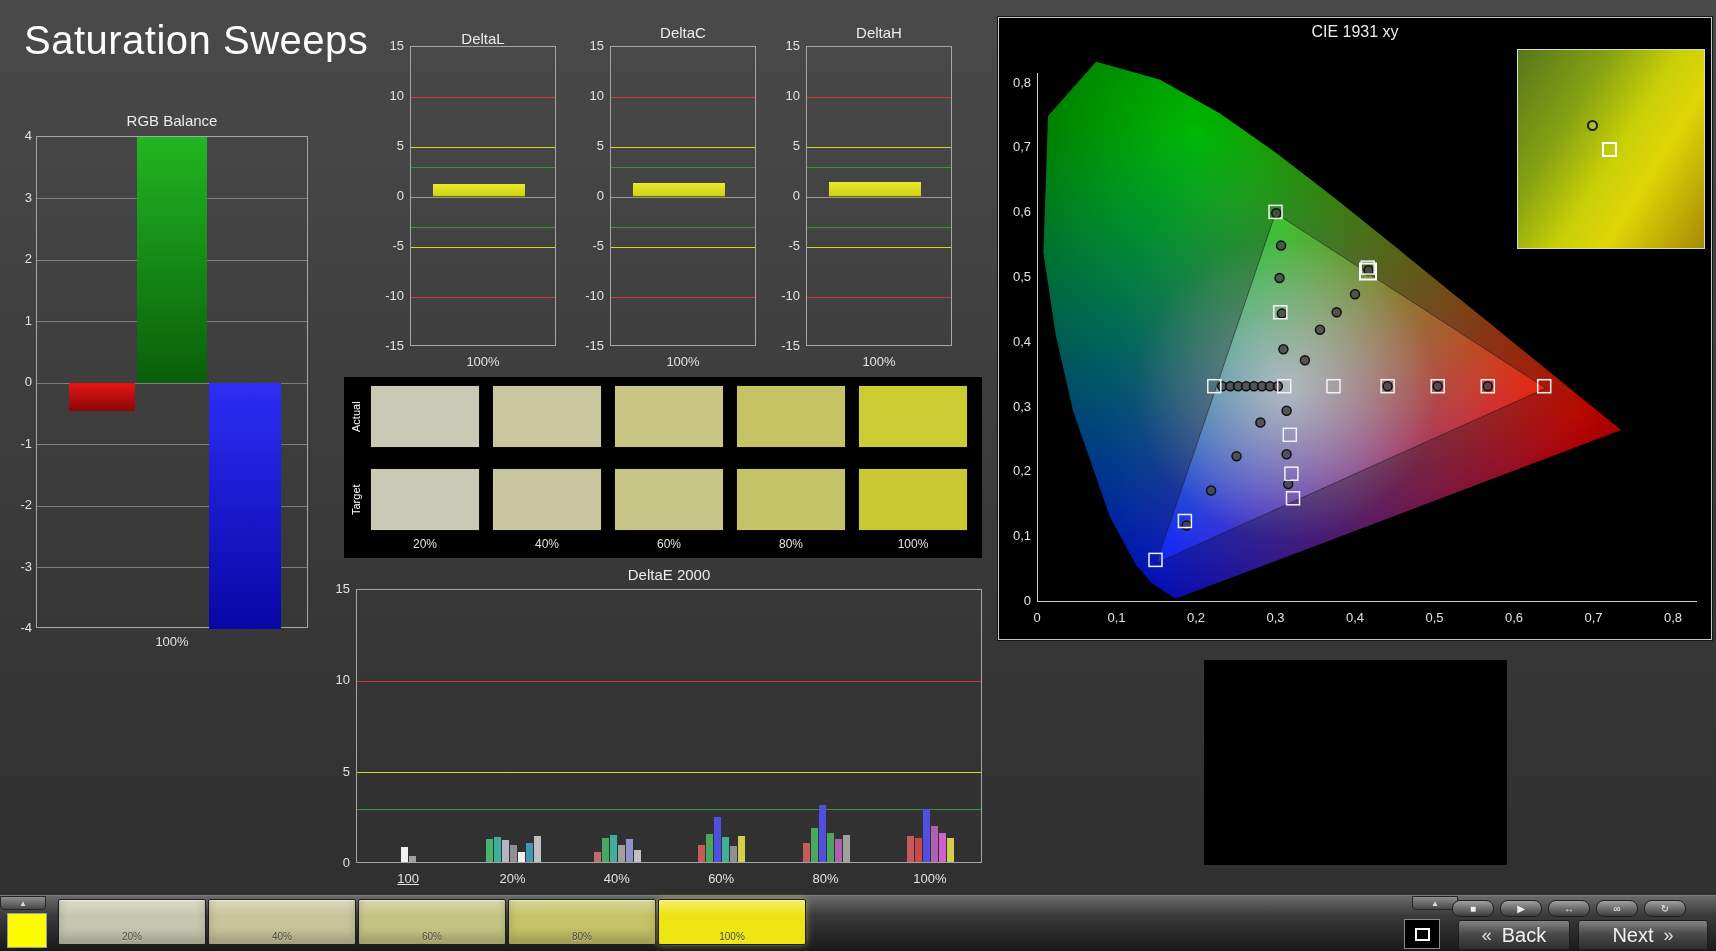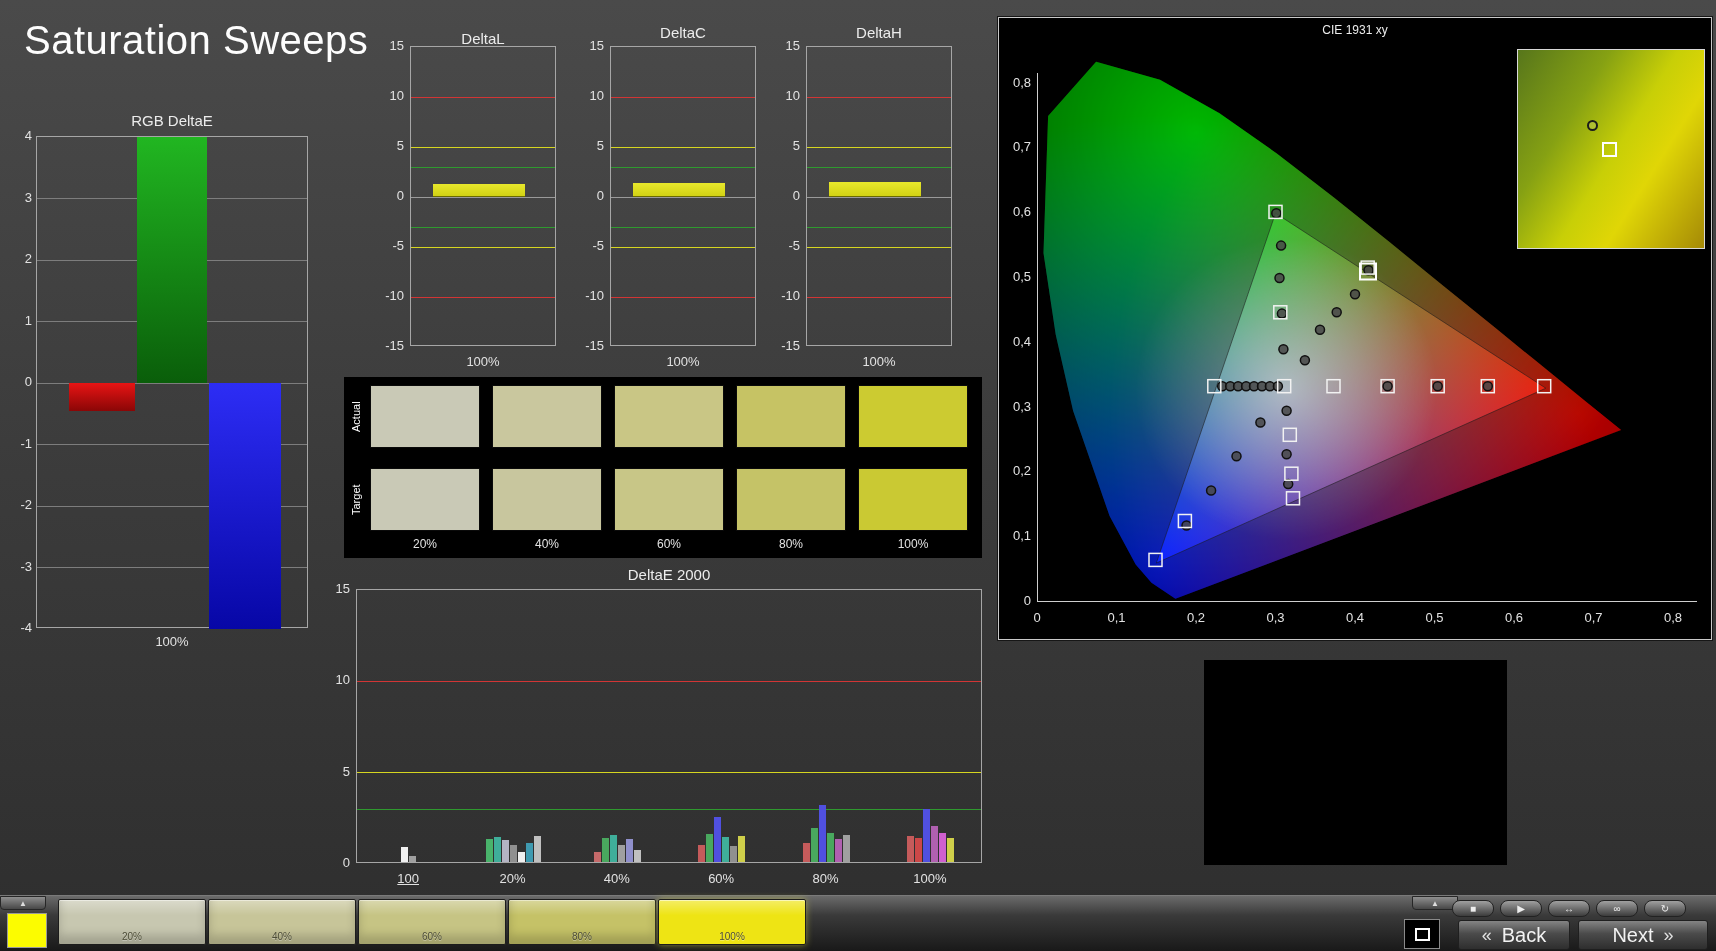--- a/index.html
+++ b/index.html
@@ -23,21 +23,21 @@
   
   .swatch-panel{left:344px;top:377px;width:638px;height:181px;background:#000;}
   .rot-label{position:absolute;left:3px;width:18px;display:flex;align-items:center;justify-content:center;
              color:#fff;font-size:11px;writing-mode:vertical-rl;transform:rotate(180deg);}
   .swatch{position:absolute;border:1px solid #0a0a0a;}
   
   .deltae{left:318px;top:566px;width:706px;height:322px;}
   
   .cie-panel{left:998px;top:17px;width:714px;height:623px;background:#000;
              border:1px solid #c9c9c9;box-shadow:0 0 0 1px #161616;}
-  .cie-title{position:absolute;top:5px;left:0;width:100%;text-align:center;font-size:12px;color:#ececec;}
+  .cie-title{position:absolute;top:5px;left:0;width:100%;text-align:center;font-size:16px;color:#ececec;}
   #cie-svg{position:absolute;left:38px;top:40px;}
   #cie-labels{position:absolute;left:0;top:0;right:0;bottom:0;}
   .cie-inset{position:absolute;left:518px;top:31px;width:188px;height:200px;border:1px solid #d8d8d8;}
   .inset-circle{position:absolute;width:11px;height:11px;border:2px solid #1c1c1c;border-radius:50%;background:rgba(255,255,255,.15);}
   .inset-square{position:absolute;width:15px;height:15px;border:2px solid #fff;}
   
   .reading{left:14px;top:648px;}
   .reading h2{font-size:29px;font-weight:normal;color:#fff;margin-bottom:10px;}
   .reading-line{font-size:24px;line-height:45px;color:#fff;}
   .video-preview{position:absolute;left:1204px;top:660px;width:303px;height:205px;background:#000;}
@@ -66,21 +66,21 @@
   .nav-chevron{font-size:18px;color:#e0e0e0;}
 </style>
 </head>
 <body>
 
 <div class="page">
 
   <h1 class="page-title">Saturation Sweeps</h1>
 
   <section class="rgb-chart">
-    <div class="chart-title" style="left:28px;top:2px;width:272px;">RGB DeltaE</div>
+    <div class="chart-title" style="left:28px;top:2px;width:272px;">RGB Balance</div>
     <div class="plotbox" style="left:28px;top:26px;width:272px;height:492px;">
         <div class="gridline" style="top: 61px; background: rgb(125, 125, 125);"></div>
         <div class="gridline" style="top: 122.5px; background: rgb(125, 125, 125);"></div>
         <div class="gridline" style="top: 184px; background: rgb(125, 125, 125);"></div>
         <div class="gridline" style="top: 245.5px; background: rgb(125, 125, 125);"></div>
         <div class="gridline" style="top: 307px; background: rgb(125, 125, 125);"></div>
         <div class="gridline" style="top: 368.5px; background: rgb(125, 125, 125);"></div>
         <div class="gridline" style="top: 430px; background: rgb(125, 125, 125);"></div>
         <div class="bar" style="left: 32px; width: 66px; background: linear-gradient(rgb(232, 20, 20), rgb(138, 6, 6)); top: 246px; height: 27.675px;"></div>
         <div class="bar" style="left: 100px; width: 70px; background: linear-gradient(rgb(33, 182, 33), rgb(10, 94, 10)); top: 0px; height: 246px;"></div>

